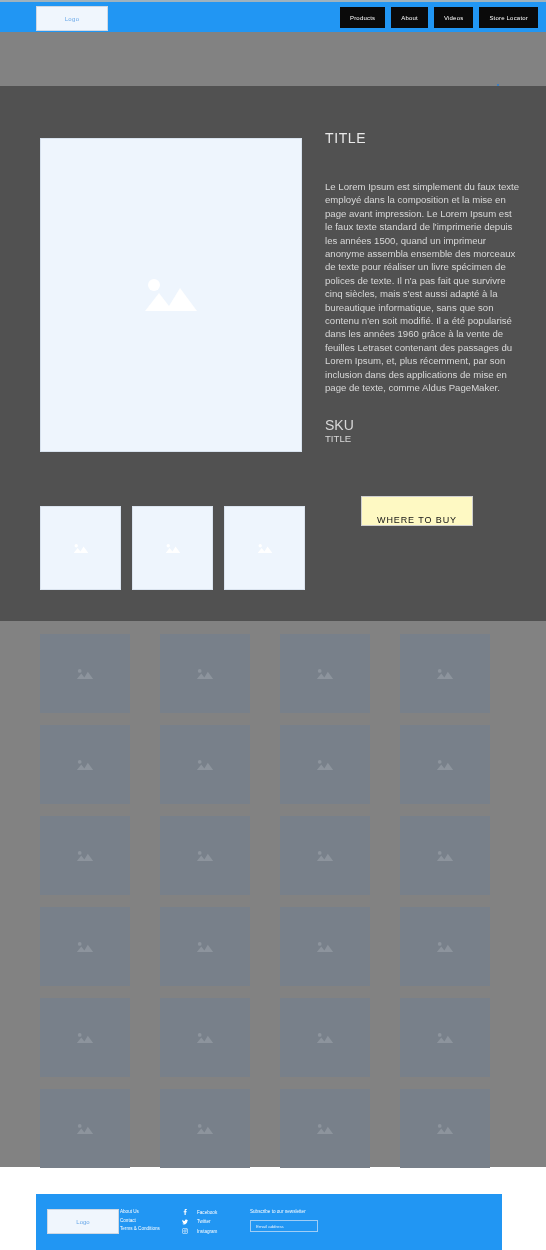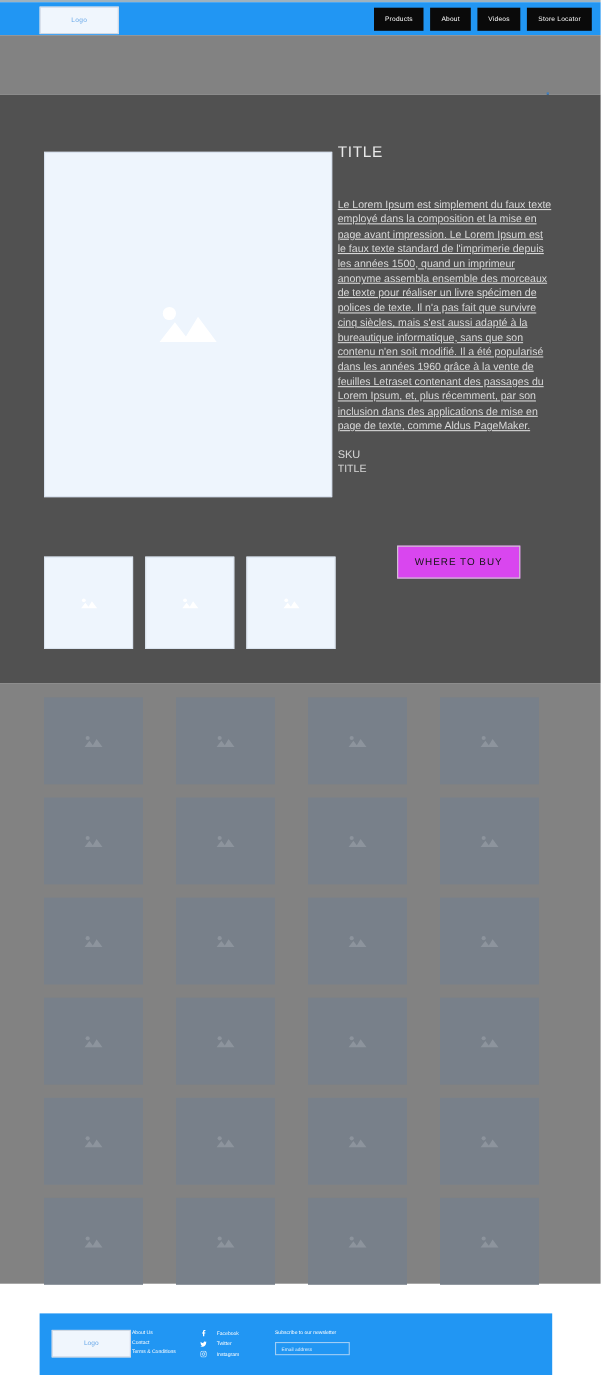--- a/index.html
+++ b/index.html
@@ -33,29 +33,29 @@
   .hero{position:absolute;top:86px;left:0;width:546px;height:535px;background:#515151;}
 
   .hero-img{
     position:absolute;left:40px;top:52px;width:260px;height:312px;
     background:#eef5fd;border:1px solid #d8e2ee;
     display:flex;align-items:center;justify-content:center;
   }
   .ph-icon{position:relative;display:block;}
   .ph-icon svg{display:block;}
 
-  .hero-right{position:absolute;left:307px;top:44px;width:196px;}
+  .hero-right{position:absolute;left:325px;top:44px;width:196px;}
   .hero-title{font-size:14px;color:#e9e9e9;letter-spacing:.6px;margin:0 0 34px 0;font-weight:400;}
-  .hero-para{font-size:9.6px;line-height:13.4px;color:#d8d8d8;margin:0;text-decoration:underline;}
-  .sku{font-size:10px;color:#d8d8d8;margin-top:12px;line-height:13.4px;}
+  .hero-para{font-size:9.6px;line-height:13.4px;color:#d8d8d8;margin:0;}
+  .sku{font-size:14px;color:#d8d8d8;margin-top:24px;line-height:13.4px;}
   .price{font-size:9.6px;color:#d8d8d8;line-height:13.4px;}
   .wtb{
     position:absolute;left:361px;top:410px;width:110px;height:28px;
-    background:#d946ef;color:#151515;border:1px solid #cfcfcf;
-    display:flex;align-items:center;justify-content:center;
+    background:#fef9c3;color:#151515;border:1px solid #cfcfcf;
+    display:flex;align-items:flex-end;justify-content:center;
     font-size:9px;letter-spacing:.9px;
   }
 
   .thumbs{position:absolute;left:40px;top:420px;display:flex;gap:11px;}
   .thumb{
     width:79px;height:82px;background:#eef5fd;border:1px solid #dbe4ef;
     display:flex;align-items:center;justify-content:center;
   }
 
   

